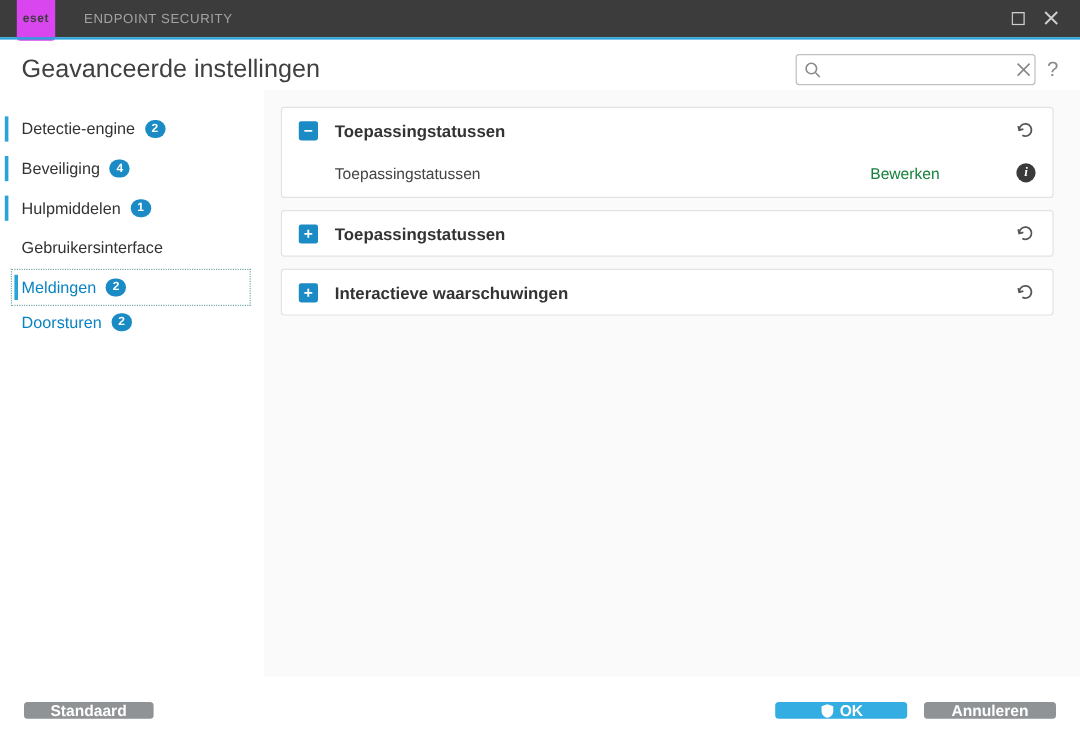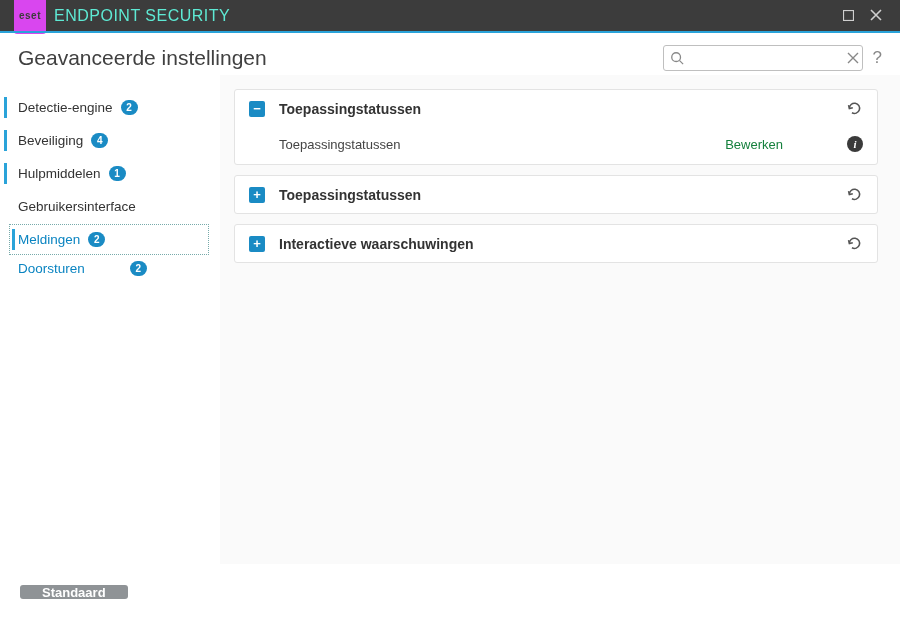--- a/index.html
+++ b/index.html
@@ -1,35 +1,35 @@
 <!DOCTYPE html>
 <html><head>
 <meta charset="utf-8">
 <style>
   * { box-sizing: border-box; margin: 0; padding: 0; font-family: "Segoe UI", Arial, sans-serif; }
   body { width: 900px; height: 620px; background: #fff; overflow: hidden; display: flex; flex-direction: column; }
   .titlebar { height: 31px; background: #3c3c3c; color: #d0d0d0; display: flex; align-items: center; padding: 0 10px 0 14px; font-size: 12px; }
   .titlebar .logo { background: #d946ef; color: #3c3c3c; font-weight: bold; font-size: 10px; padding: 13px 5px; border-radius: 3px; letter-spacing: 0.5px; margin-right: 8px; }
-  .titlebar .prod { color: #5eead4; font-size: 16px; letter-spacing: 0.5px; }
+  .titlebar .prod { color: #a3a3a3; font-size: 11px; letter-spacing: 0.5px; margin-left: 16px; }
   .titlebar .spacer { flex: 1; }
   .titlebar .winbtn { width: 28px; text-align: center; color: #cfcfcf; cursor: pointer; font-size: 14px; }
   .accent { height: 2px; background: #2aa3d9; }
   .topbar { display: flex; align-items: center; padding: 12px 18px 4px 18px; }
   .topbar h1 { font-size: 21px; font-weight: 400; color: #404040; flex: 1; }
   .search { display: flex; align-items: center; border: 1px solid #bfbfbf; border-radius: 3px; width: 200px; height: 26px; padding: 0 6px; background: #fff; }
   .search svg { flex-shrink: 0; }
   .search input { border: none; outline: none; flex: 1; font-size: 12px; padding: 0 4px; }
   .help { margin-left: 10px; color: #888; font-size: 17px; cursor: pointer; }
   .main { flex: 1; display: flex; overflow: hidden; }
   .sidebar { width: 220px; padding: 16px 0 0 0; }
   .navitem { position: relative; padding: 9px 12px 9px 18px; font-size: 13.5px; color: #333; cursor: pointer; display: flex; align-items: center; }
   .navitem.selected::before, .navitem.parent-sel::before { content:""; position:absolute; left:4px; top:6px; bottom:6px; width:3px; background:#2aa3d9; }
   .navitem.selected { color: #0a84c1; }
   .navitem.selected-box { outline: 1px dotted #7aa; outline-offset: -2px; margin: 0 10px 0 8px; padding-left: 10px; }
-  .subitem { padding: 5px 12px 5px 18px; font-size: 13.5px; color: #0a84c1; cursor: pointer; display: flex; align-items: center; gap: 37px; }
+  .subitem { padding: 5px 12px 5px 18px; font-size: 13.5px; color: #0a84c1; cursor: pointer; display: flex; align-items: center; }
   .badge { display: inline-flex; align-items: center; justify-content: center; min-width: 17px; height: 15px; background: #1a8bc4; color: #fff; border-radius: 8px; font-size: 10px; font-weight: bold; margin-left: 8px; padding: 0 4px; }
   .content { flex: 1; padding: 14px 22px 0 14px; background: #fafafa; }
   .panel { background: #fff; border: 1px solid #e3e3e3; border-radius: 3px; margin-bottom: 10px; }
   .panel-hd { display: flex; align-items: center; padding: 10px 14px; font-size: 14px; font-weight: 600; color: #333; cursor: pointer; }
   .expicon { width: 16px; height: 16px; background: #1a8bc4; color: #fff; display: flex; align-items: center; justify-content: center; font-size: 13px; font-weight: bold; border-radius: 2px; margin-right: 14px; line-height: 1; }
   .panel-hd .title { flex: 1; }
   .undo { color: #666; cursor: pointer; display:flex; align-items:center; }
   .panel-row { display: flex; align-items: center; padding: 9px 14px 12px 44px; font-size: 13px; color: #444; }
   .panel-row .lbl { flex: 1; }
   .panel-row .link { color: #15803d; cursor: pointer; margin-right: 64px; }
@@ -144,13 +144,20 @@
             </svg>
           </span>
         </div>
       </div>
     </div>
 </div>
 
 <div class="footer">
   <button class="btn default">Standaard</button>
   <span class="spacer"></span>
+  <button class="btn ok">
+    <svg class="shield" width="13" height="13" viewBox="0 0 16 16">
+        <path d="M8 1 L14 3 V8 C14 12 11 14.5 8 15 C5 14.5 2 12 2 8 V3 Z" fill="#fff"></path>
+      </svg>
+    <span>OK</span>
+  </button>
+  <button class="btn cancel">Annuleren</button>
 </div>
 
 </body></html>

